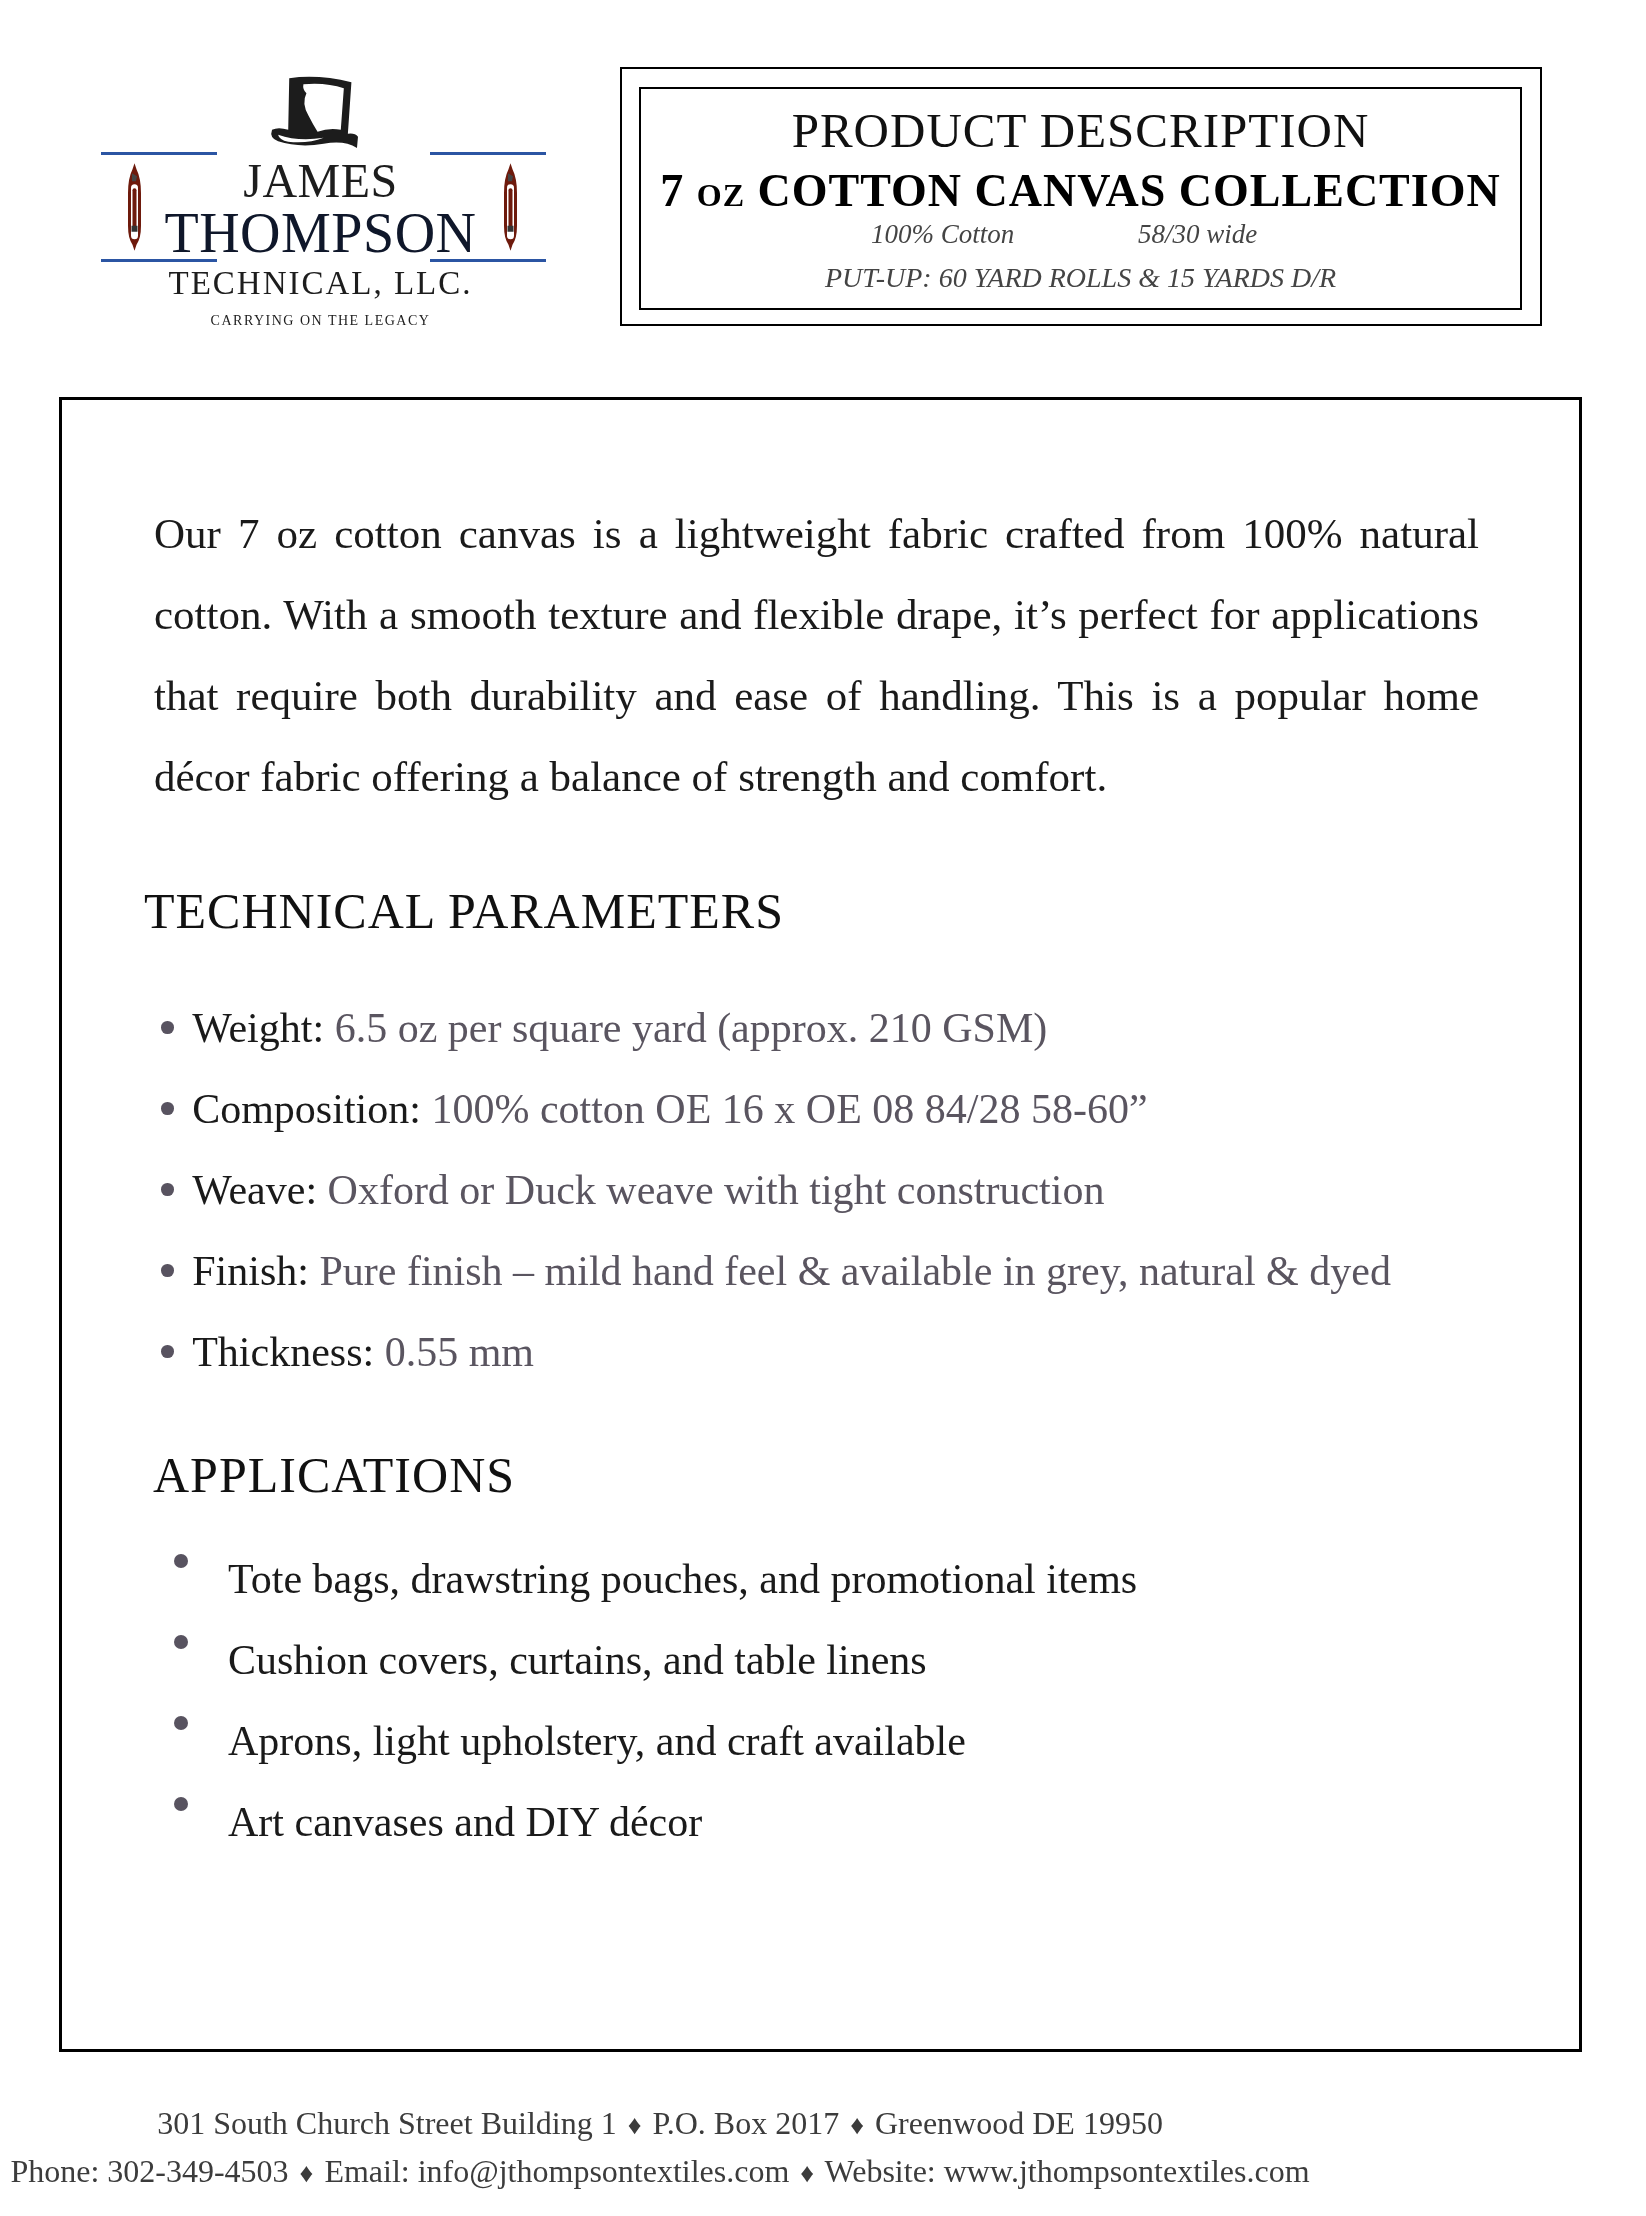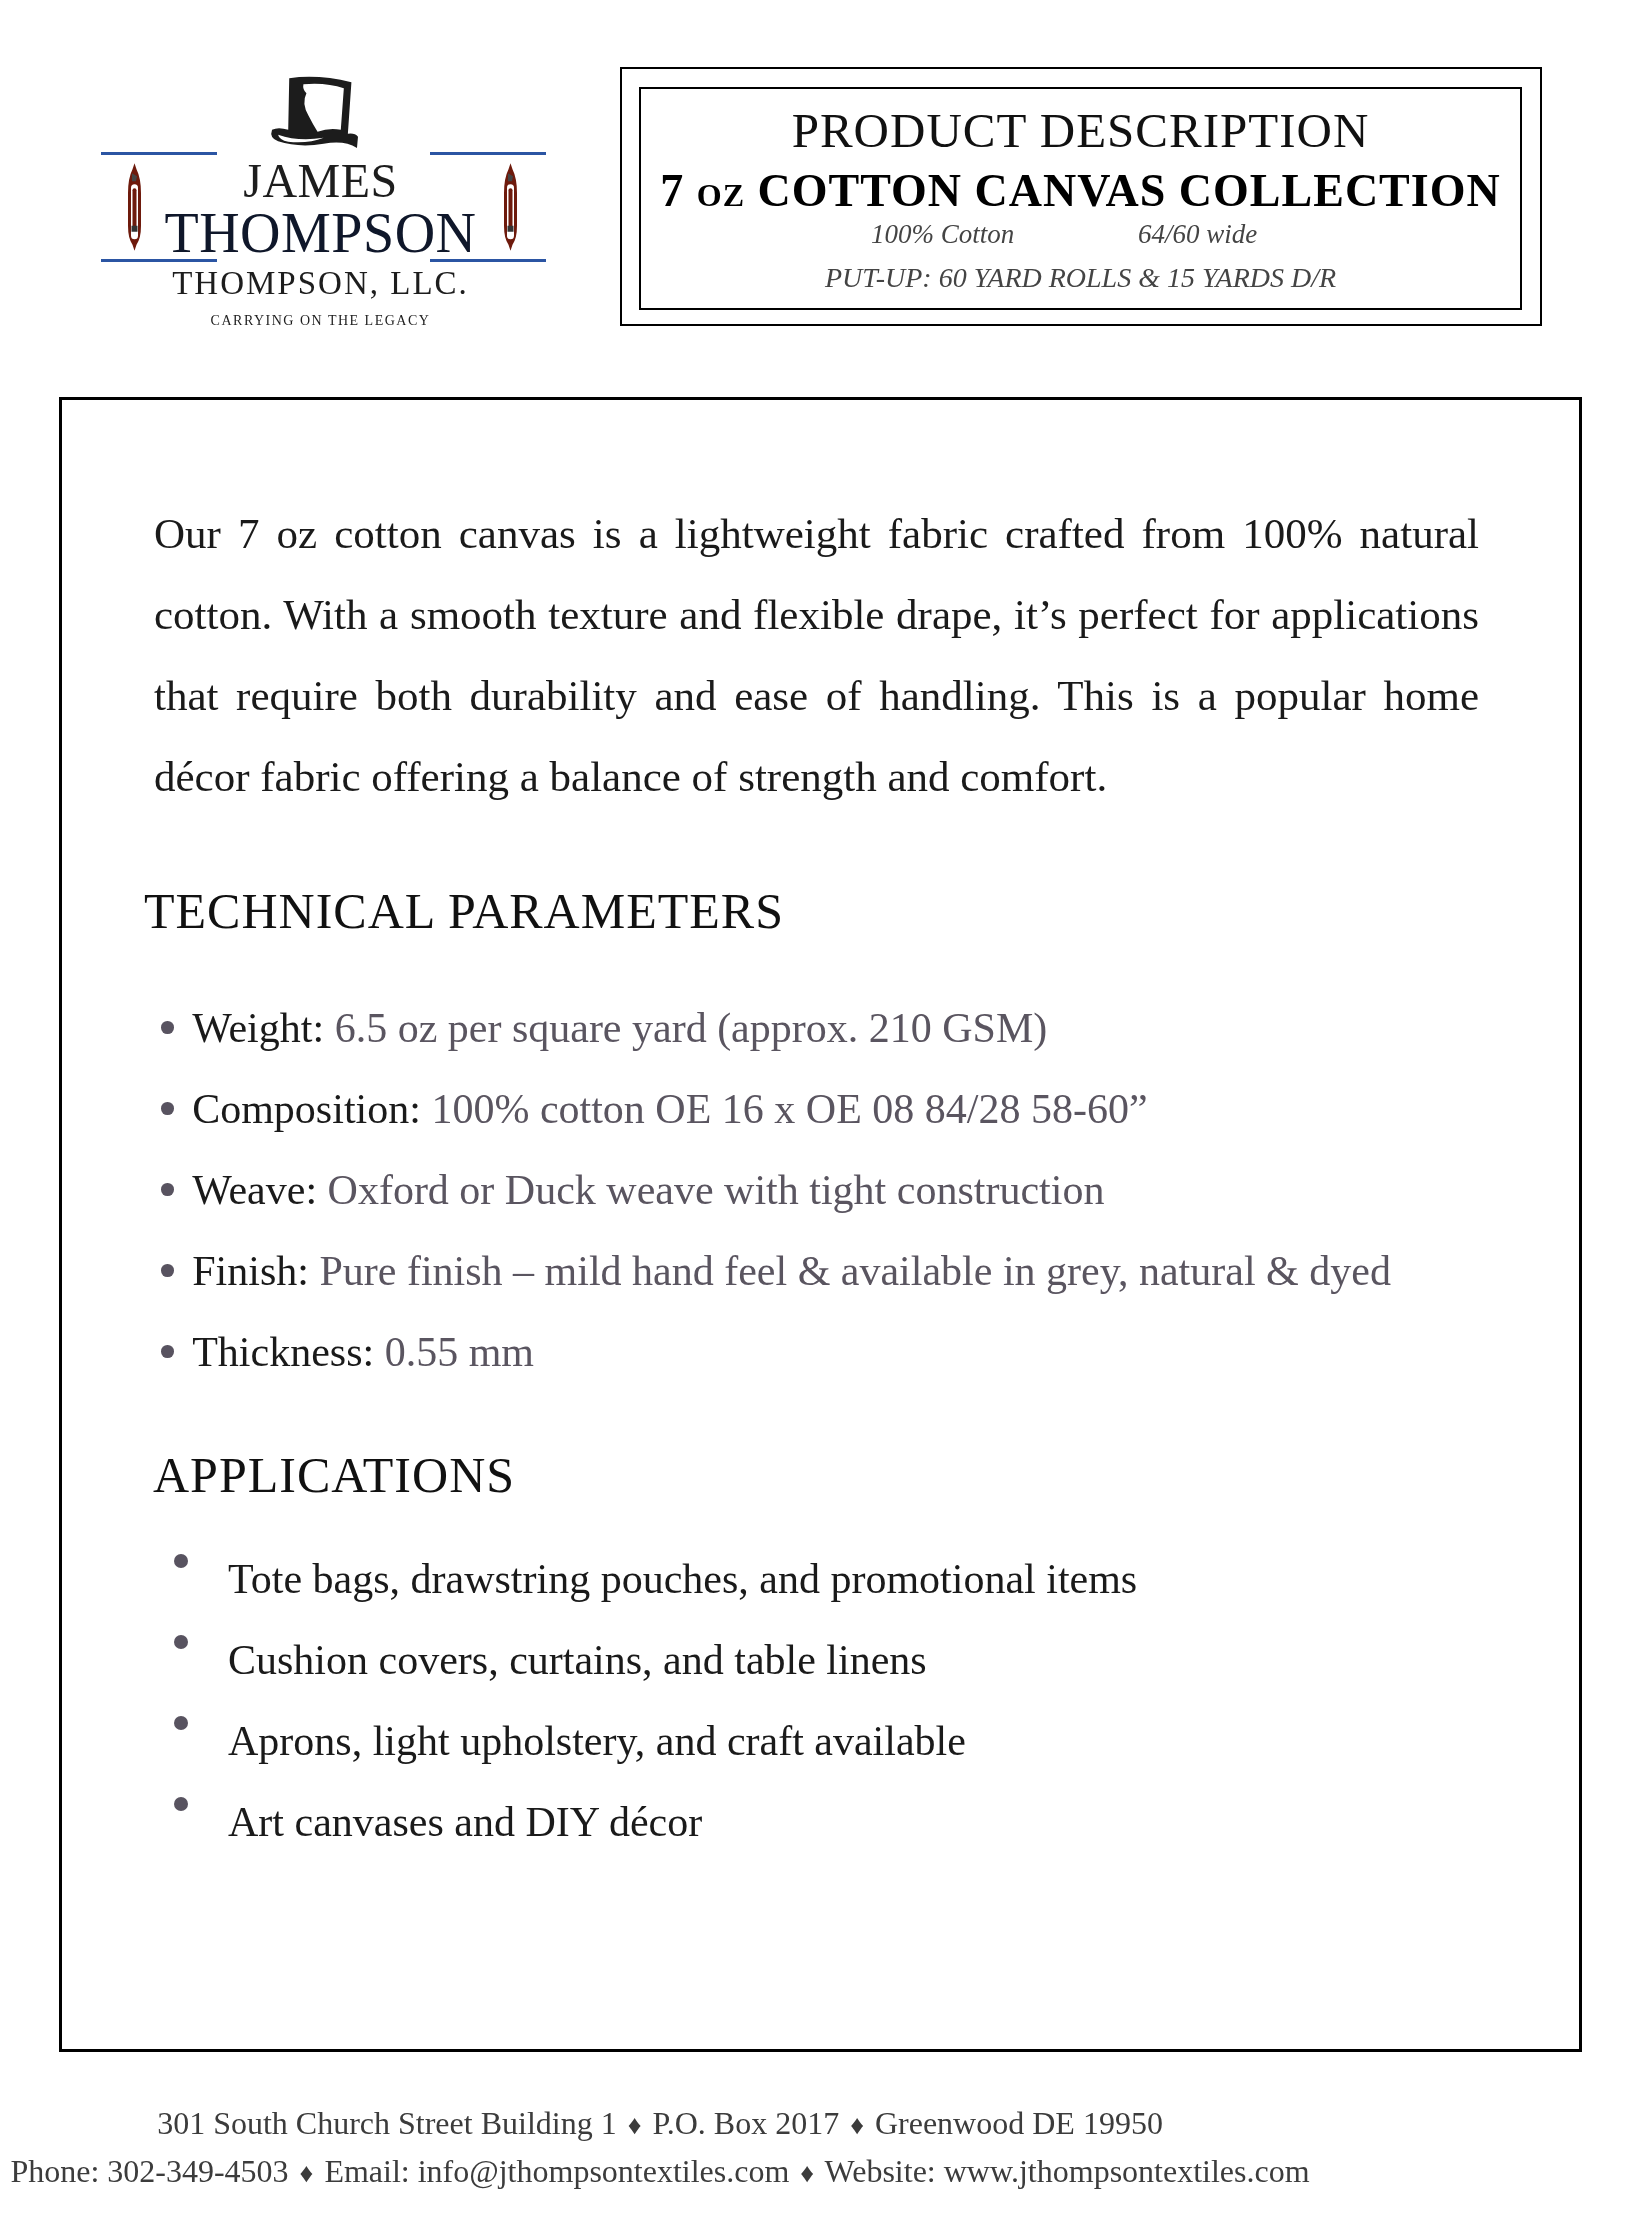--- a/index.html
+++ b/index.html
@@ -76,30 +76,30 @@
   </svg>
   <svg class="shuttle right" viewBox="0 0 30 175">
     <path d="M15 0 L19 12 Q28 30 28 60 L28 125 Q28 150 19 163 L15 175 L11 163 Q2 150 2 125 L2 60 Q2 30 11 12 Z" fill="#6e1a0c"></path>
     <rect x="8" y="42" width="14" height="110" rx="7" fill="#ffffff"></rect>
     <rect x="11" y="50" width="8" height="80" rx="4" fill="#6e1a0c"></rect>
     <rect x="9" y="125" width="12" height="12" fill="#333"></rect>
     <path d="M10 20 L20 26 L18 36 L10 36 Z" fill="#444"></path>
   </svg>
   <div class="name1">JAMES</div>
   <div class="name2">THOMPSON</div>
-  <div class="name3">THOMPSON, LLC.</div>
+  <div class="name3">TECHNICAL, LLC.</div>
   <div class="tagline">CARRYING ON THE LEGACY</div>
 </div>
 
 <div class="hdr-outer"></div>
 <div class="hdr-inner"></div>
 <h1 class="hdr-title" style="margin:0">PRODUCT DESCRIPTION</h1>
 <div class="hdr-collection">7 oz COTTON CANVAS COLLECTION</div>
 <div class="hdr-spec a">100% Cotton</div>
-<div class="hdr-spec b">64/60 wide</div>
+<div class="hdr-spec b">58/30 wide</div>
 <div class="hdr-putup">PUT-UP: 60 YARD ROLLS &amp; 15 YARDS D/R</div>
 
 <div class="main-box"></div>
 
 <p class="intro">Our 7 oz cotton canvas is a lightweight fabric crafted from 100% natural cotton. With a smooth texture and flexible drape, it’s perfect for applications that require both durability and ease of handling. This is a popular home décor fabric offering a balance of strength and comfort.</p>
 
 <h2 class="section-title tech-title">TECHNICAL PARAMETERS</h2>
 <ul class="tech-list">
   <li class="tech-item">
     <span class="bullet"></span>

